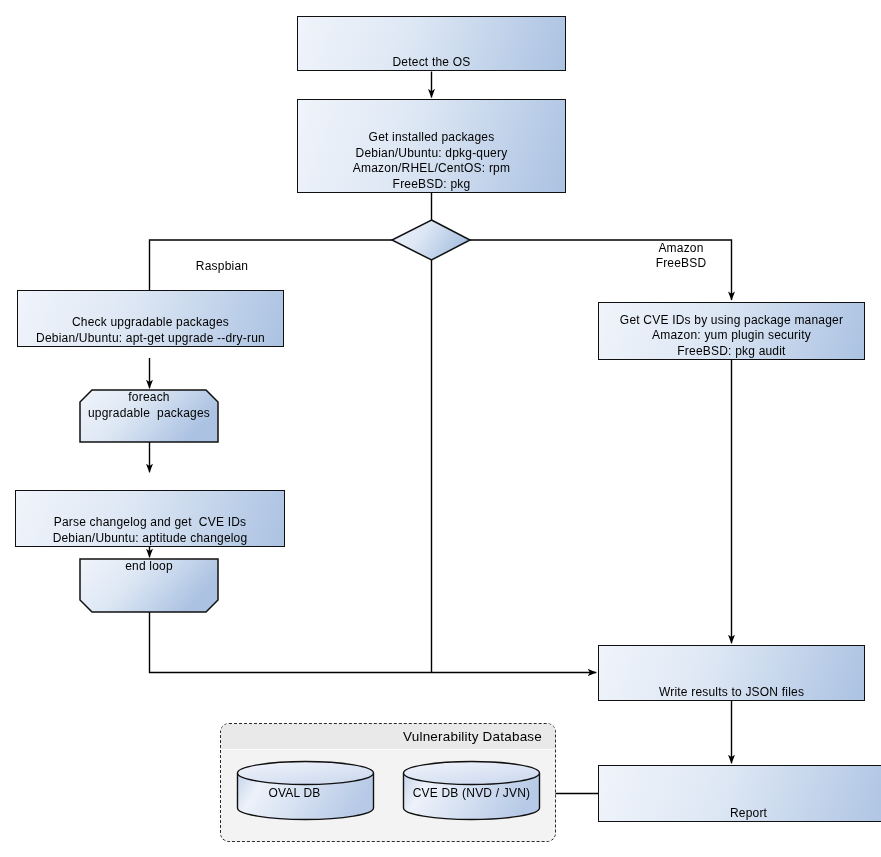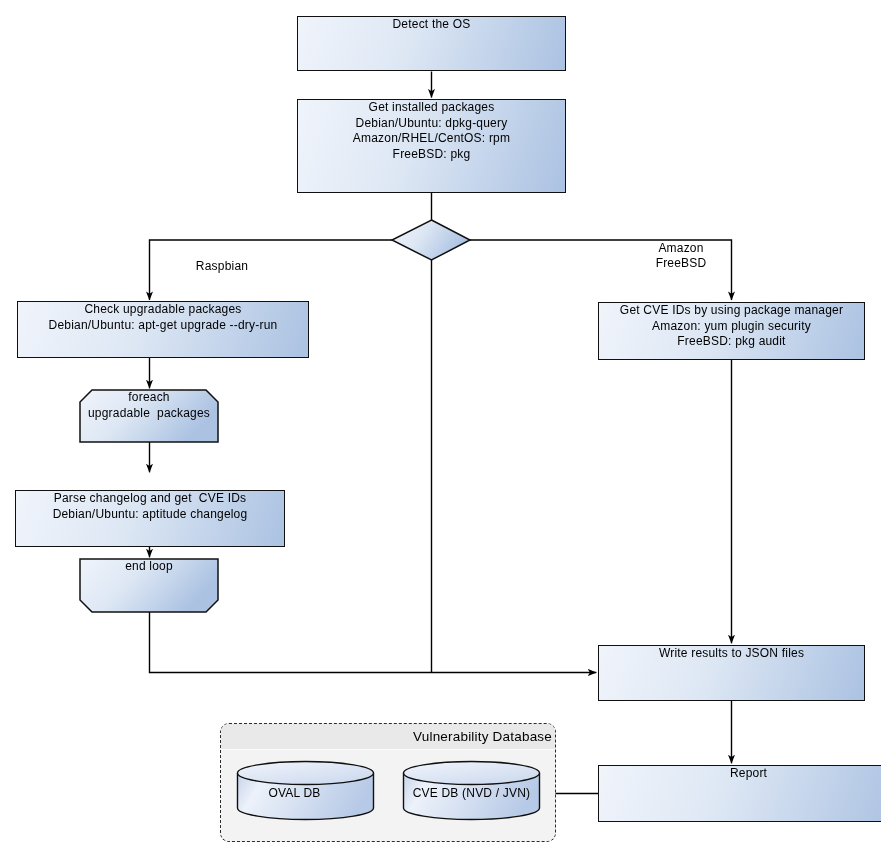--- a/index.html
+++ b/index.html
@@ -6,41 +6,41 @@
   .canvas {
     position:relative; width:881px; height:857px;
     font-family:"Liberation Sans","DejaVu Sans",sans-serif;
     color:#000; overflow:hidden; background:#ffffff;
   }
   .layer-svg { position:absolute; left:0; top:0; pointer-events:none; }
   .node {
     position:absolute; box-sizing:border-box;
     border:1.5px solid #101010;
     background:linear-gradient(108deg,#f0f4fb 0%,#dde7f4 42%,#abc2e2 100%);
-    display:flex; align-items:flex-start; justify-content:center;
+    display:flex; align-items:flex-end; justify-content:center;
   }
   .node span, .shape-text span, .branch-label span, .cyl-label span {
     display:block; width:100%; text-align:center;
     white-space:pre; font-size:12px; line-height:15.5px; letter-spacing:0.2px;
   }
   .shape-text, .branch-label, .cyl-label {
     position:absolute; display:flex; align-items:flex-start; justify-content:center;
   }
   .branch-label span { line-height:15.2px; }
   .vdb {
     position:absolute; left:220px; top:723px; width:336px; height:119px;
     box-sizing:border-box; border:1.3px dashed #2b2b2b; border-radius:9px;
     background:#f3f3f3;
   }
   .vdb-header {
     box-sizing:border-box; width:100%; height:26px;
     background:#e9e9e9; border-radius:8px 8px 0 0;
     border-bottom:1px solid #fbfbfb;
     display:flex; align-items:center; justify-content:flex-end;
-    padding-right:3px;
+    padding-right:13px;
   }
   .vdb-header span { font-size:13.5px; letter-spacing:0.2px; }
 </style>
 </head>
 <body>
 
 <div class="canvas">
 
   <div class="vdb">
     <div class="vdb-header">
@@ -102,21 +102,21 @@
     <span>Detect the OS</span>
   </div>
 
   <div class="node" style="left:297px;top:99px;width:269px;height:94px">
     <span>Get installed packages
 Debian/Ubuntu: dpkg-query
 Amazon/RHEL/CentOS: rpm
 FreeBSD: pkg</span>
   </div>
 
-  <div class="node" style="left:17px;top:301px;width:292px;height:57px">
+  <div class="node" style="left:17px;top:290px;width:267px;height:57px">
     <span>Check upgradable packages
 Debian/Ubuntu: apt-get upgrade --dry-run</span>
   </div>
 
   <div class="node" style="left:15px;top:490px;width:270px;height:57px">
     <span>Parse changelog and get  CVE IDs
 Debian/Ubuntu: aptitude changelog</span>
   </div>
 
   <div class="node" style="left:598px;top:302px;width:267px;height:58px">

